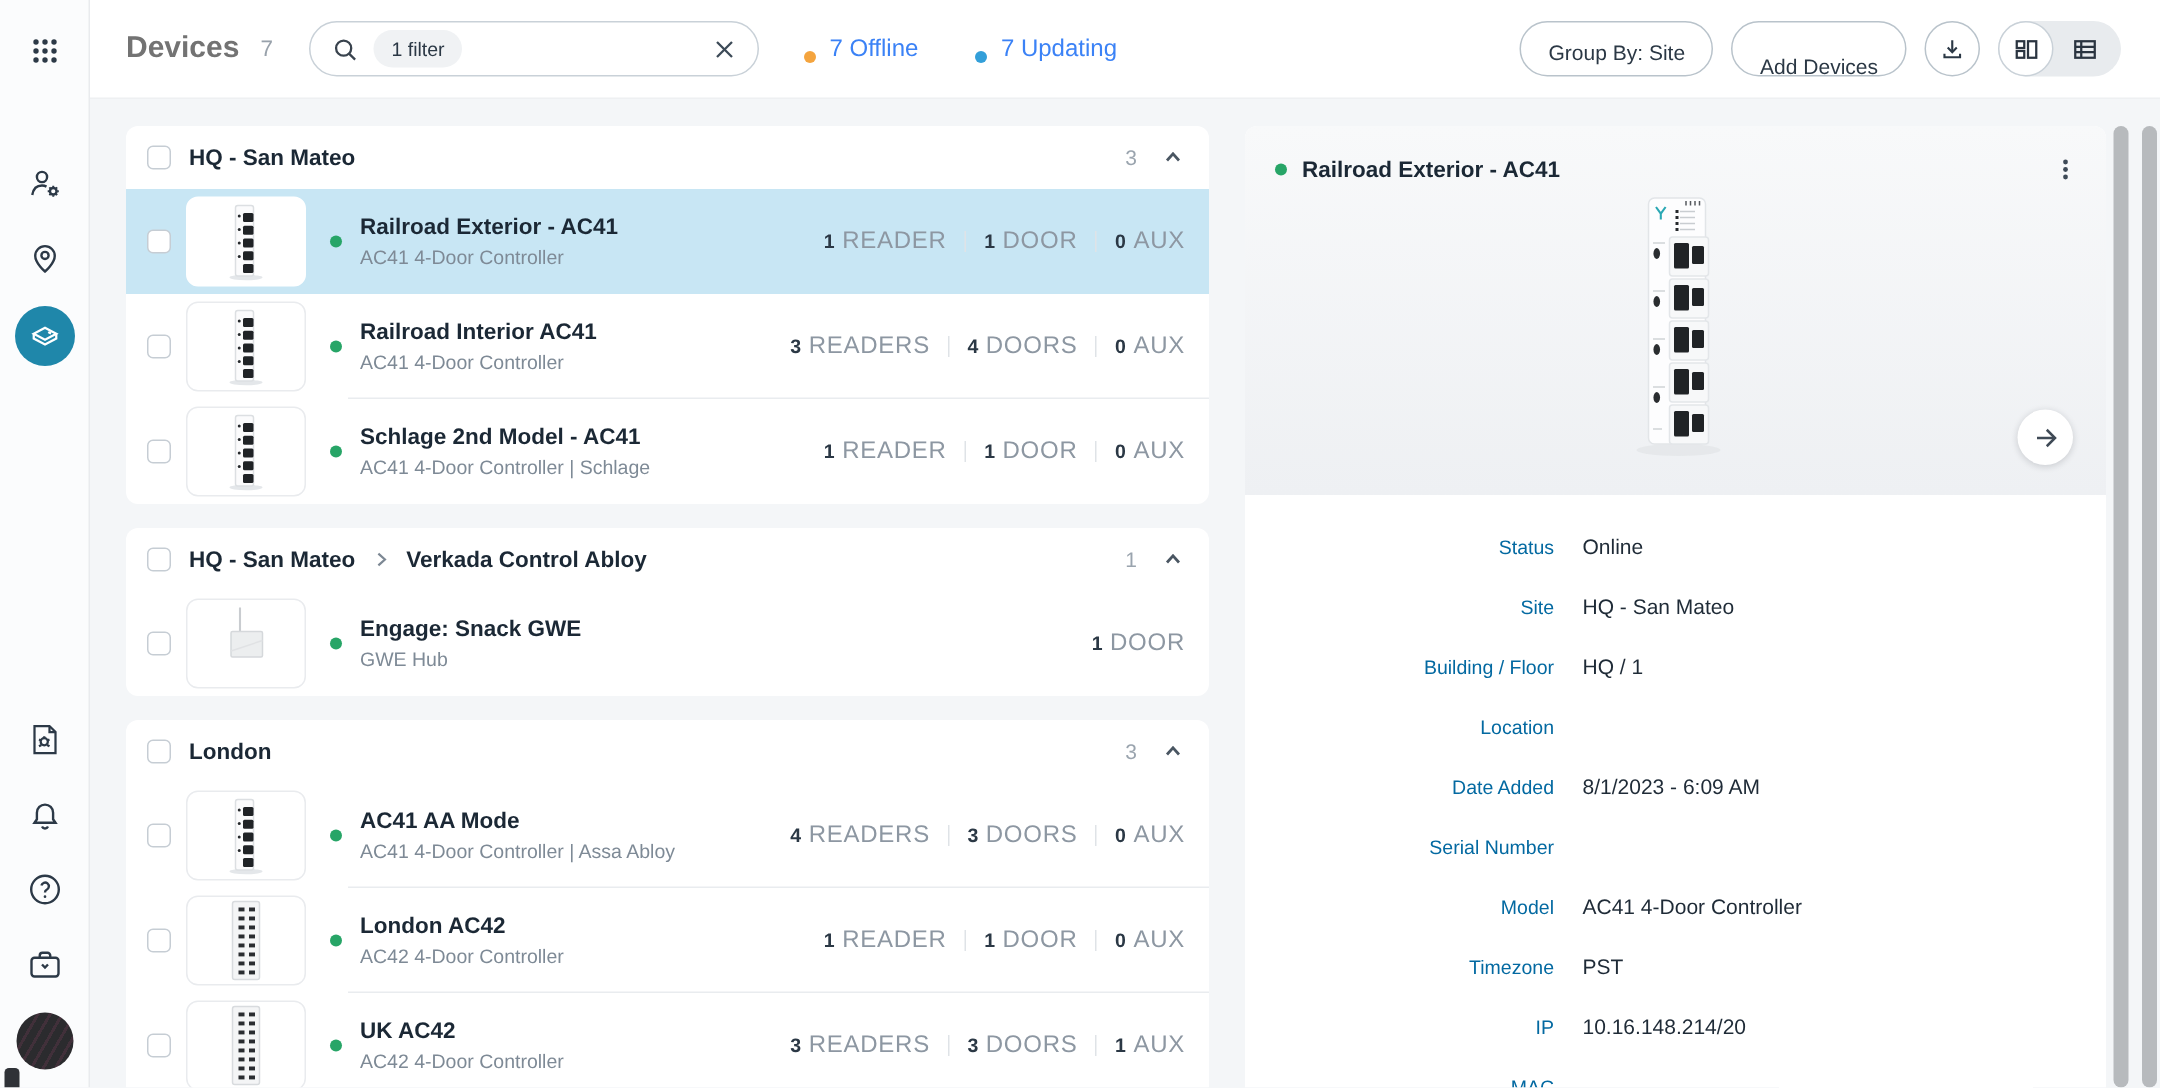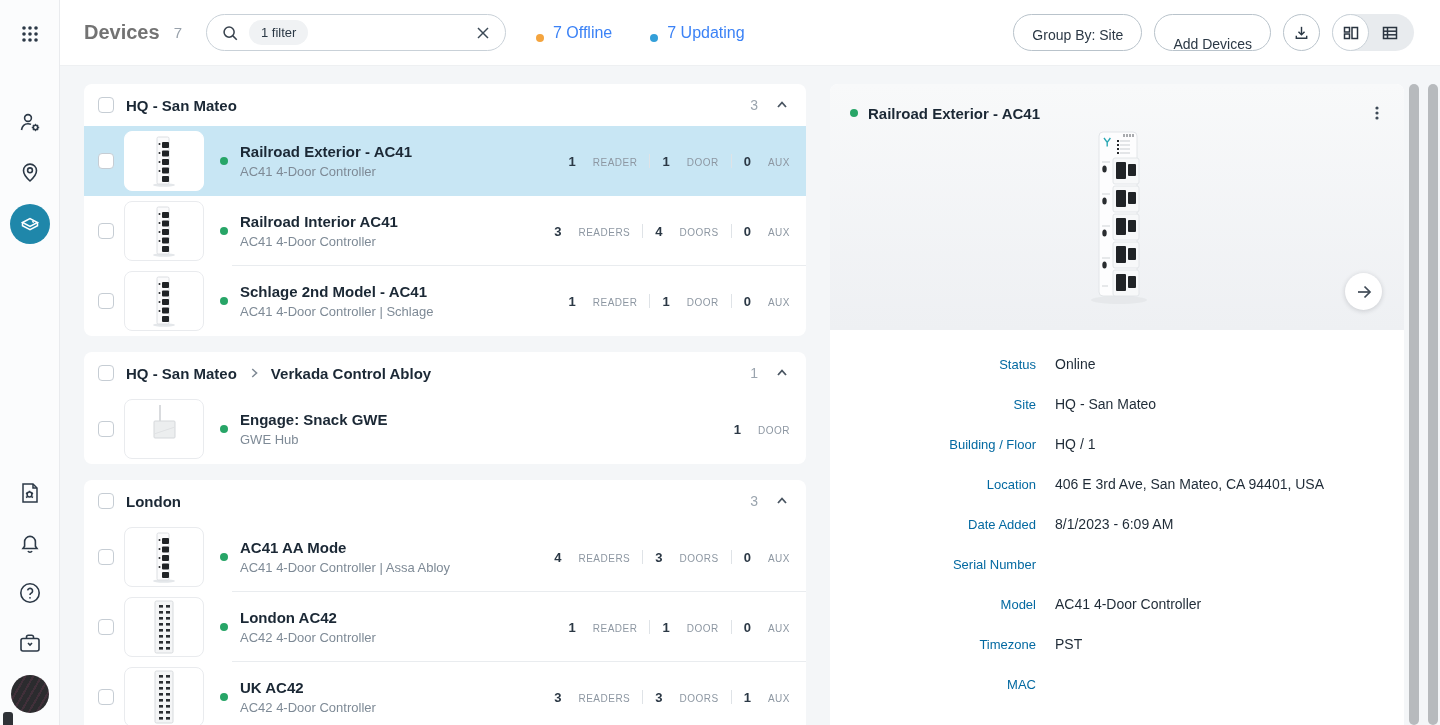--- a/index.html
+++ b/index.html
@@ -63,21 +63,21 @@
                 bottom:0; height:1px; background:#e9ecef; }
   .thumb { width:80px; height:60px; border:1px solid #e9ebee; border-radius:8px; background:#fff;
            display:flex; align-items:center; justify-content:center; margin-left:10px; flex-shrink:0; }
   .selected .thumb { border-color:#fff; }
   .row-dot { margin-left:16px; }
   .dev-text { margin-left:12px; }
   .dev-name { font-size:15px; font-weight:700; color:#1b2835; margin-bottom:4px; }
   .dev-model { font-size:13px; color:#7e8a96; }
   .stats { margin-left:auto; display:flex; align-items:center; gap:12px; }
   .stat b { font-size:13px; color:#2b3845; font-weight:700; }
-  .stat i { font-style:normal; font-size:10px; color:#8d97a2; letter-spacing:.5px; margin-left:17px; }
+  .stat i { font-style:normal; font-size:16px; color:#8d97a2; letter-spacing:.5px; margin-left:5px; }
   .stat-div { width:1px; height:14px; background:#dfe3e7; }
 
   
   .detail { position:absolute; left:770px; top:18px; width:574px; height:641px; background:#fff;
             border-radius:8px 8px 0 0; overflow:hidden; }
   .hero { height:246px; background:linear-gradient(180deg,#f8f9fa 0%,#eef0f3 100%); position:relative; }
   .hero-head { position:absolute; top:14px; left:20px; right:12px; display:flex; align-items:center; }
   .hero-title { font-size:15px; font-weight:700; color:#1b2835; margin-left:10px; }
   .kebab { margin-left:auto; width:30px; height:30px; display:flex; align-items:center; justify-content:center;
            cursor:pointer; }
@@ -617,37 +617,40 @@
           <div class="field-row">
             <span class="field-label">Site</span>
             <span class="field-value">HQ - San Mateo</span>
           </div>
           <div class="field-row">
             <span class="field-label">Building / Floor</span>
             <span class="field-value">HQ / 1</span>
           </div>
           <div class="field-row">
             <span class="field-label">Location</span>
-            <span class="field-value">406 E 3rd Ave, San Mateo, CA 94401, USA</span>
           </div>
           <div class="field-row">
             <span class="field-label">Date Added</span>
             <span class="field-value">8/1/2023 - 6:09 AM</span>
           </div>
           <div class="field-row">
             <span class="field-label">Serial Number</span>
             <span class="field-value"></span>
           </div>
           <div class="field-row">
             <span class="field-label">Model</span>
             <span class="field-value">AC41 4-Door Controller</span>
           </div>
           <div class="field-row">
             <span class="field-label">Timezone</span>
             <span class="field-value">PST</span>
+          </div>
+          <div class="field-row">
+            <span class="field-label">IP</span>
+            <span class="field-value">10.16.148.214/20</span>
           </div>
           <div class="field-row">
             <span class="field-label">MAC</span>
             <span class="field-value"></span>
           </div>
         </div>
     </section>
 
     <div class="sb sb-inner" style="left:1349px; top:18px; height:641px; position:absolute;"></div>
     <div class="sb sb-outer" style="left:1368px; top:18px; height:641px; position:absolute;"></div>

